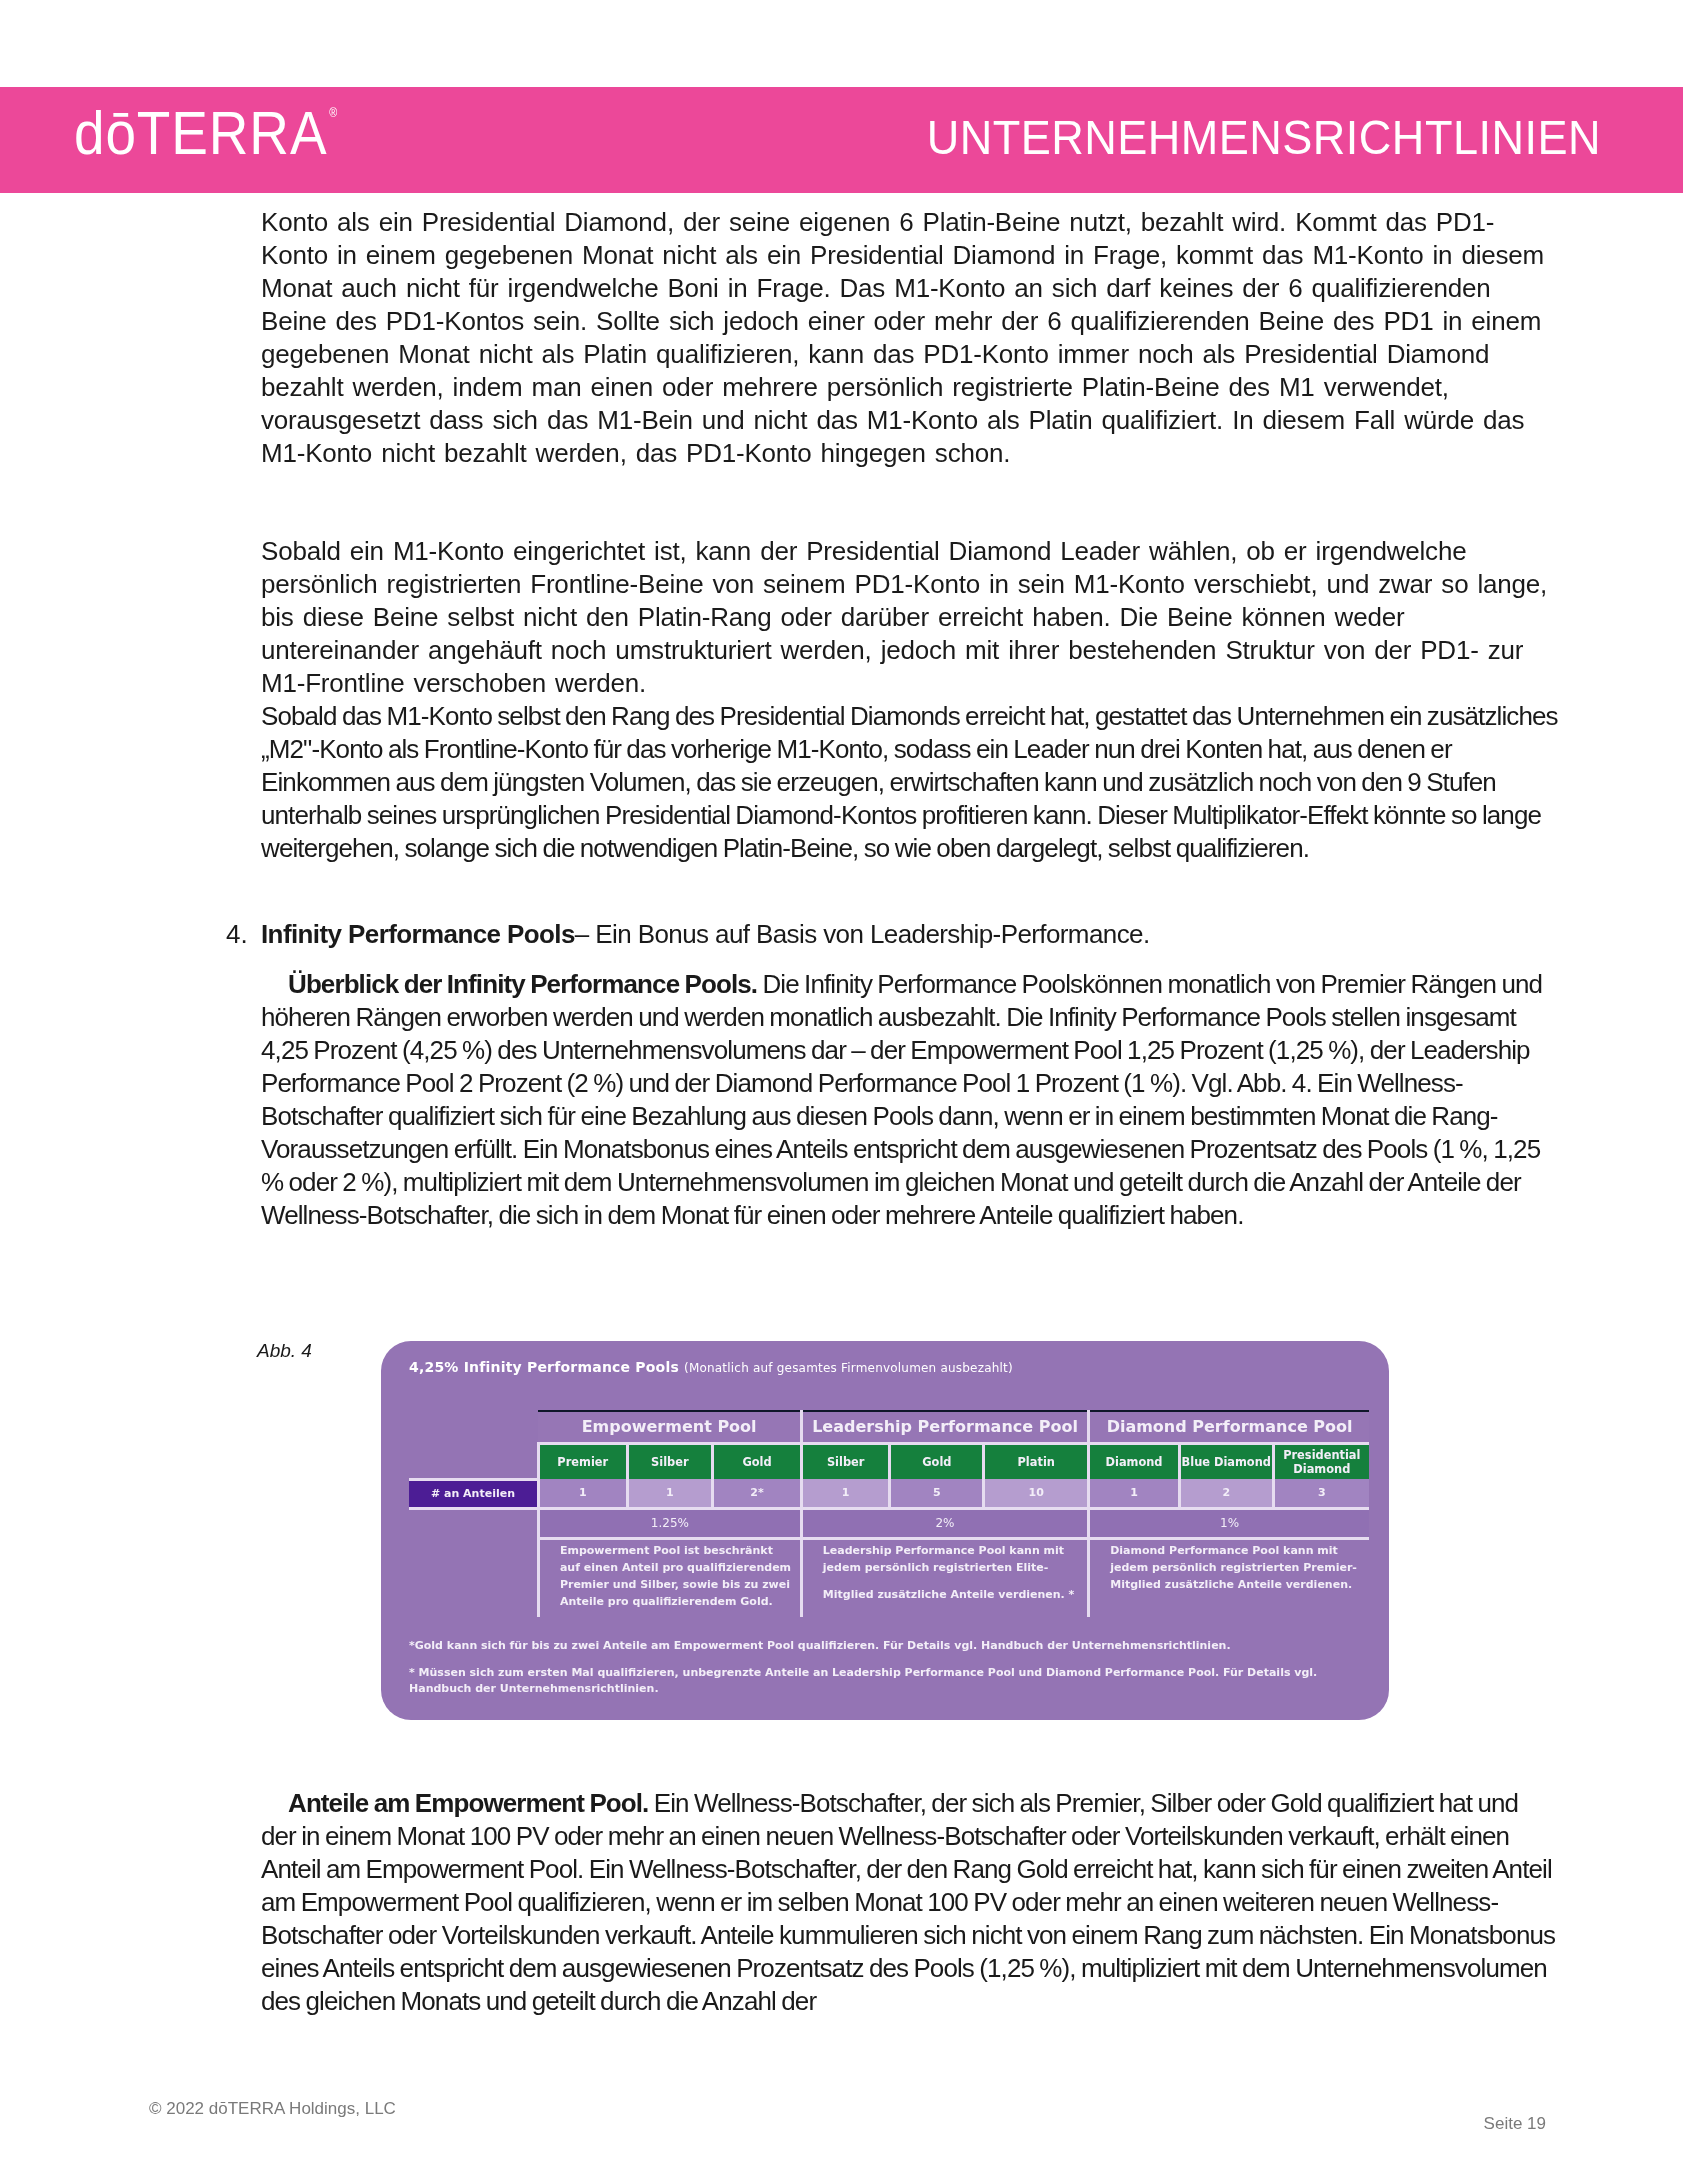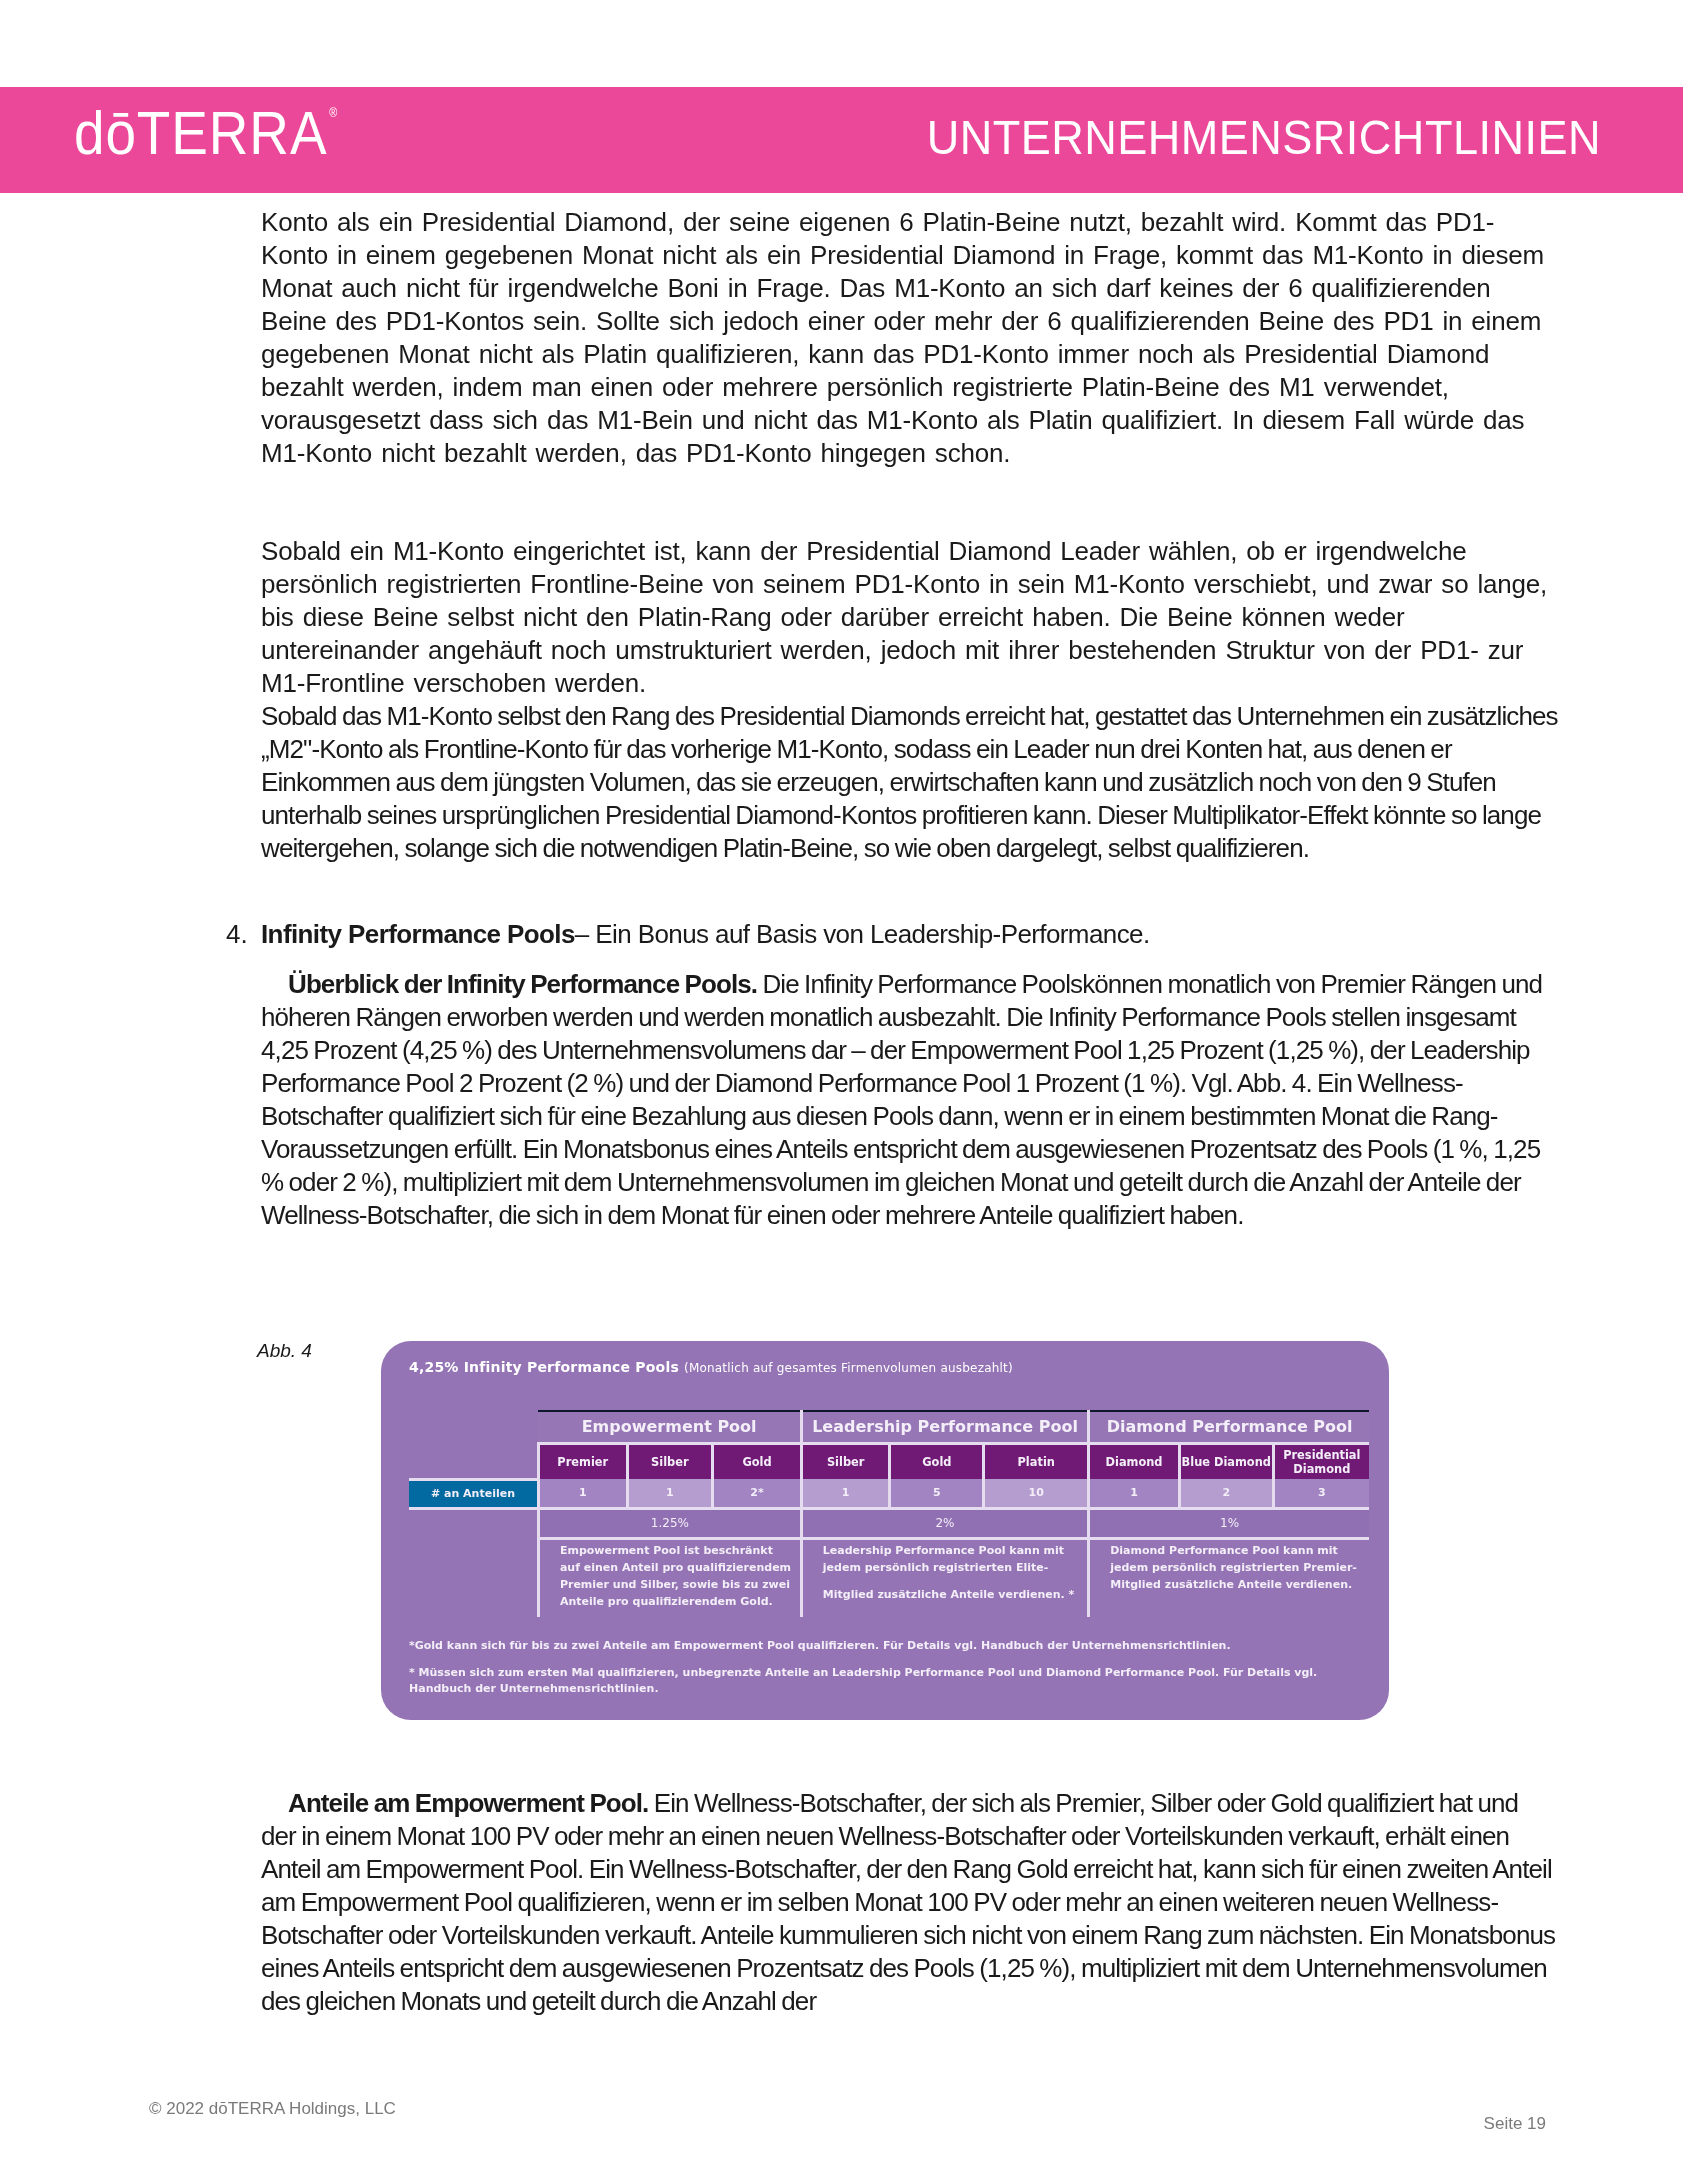--- a/index.html
+++ b/index.html
@@ -45,24 +45,24 @@
       letter-spacing: 0.2px;
     }
     .fig-title span { font-weight: normal; font-size: 12px; }
     .fig-table {
       position: absolute; left: 28px; top: 69px; width: 960px;
       border-collapse: collapse; font-size: 11px; font-weight: bold; text-align: center;
     }
     .fig-table td { padding: 0; vertical-align: middle; }
     .grp-head td.g { border-top: 2px solid #0f172a; border-bottom: 3px solid #e6dcf0; height: 32px; background: #9676b5; font-size: 16px; }
     .grp-head td.g + td.g { border-left: 3px solid #e6dcf0; }
-    .rank-head td.r { background: #701a75; height: 36px; border-left: 3px solid #e6dcf0; line-height: 14px; font-size: 11.4px; }
+    .rank-head td.r { background: #15803d; height: 36px; border-left: 3px solid #e6dcf0; line-height: 14px; font-size: 11.4px; }
     .count-row td { height: 29px; border-bottom: 3px solid #e6dcf0; border-left: 3px solid #e6dcf0; background: #a184c1; }
     .count-row td.light { background: #b59dcf; }
-    .count-row td.rowlabel { background: #0369a1; border-left: none; border-top: 3px solid #e6dcf0; text-align: center; font-size: 11px; }
+    .count-row td.rowlabel { background: #4c1d95; border-left: none; border-top: 3px solid #e6dcf0; text-align: center; font-size: 11px; }
     .pct-row td.p { height: 30px; background: #9070b3; border-left: 3px solid #e6dcf0; border-bottom: 3px solid #e6dcf0; font-weight: normal; font-size: 12px; }
     .note-row td.n { border-left: 3px solid #e6dcf0; text-align: left; vertical-align: top; padding: 2px 8px 6px 20px; font-size: 11px; line-height: 17px; height: 79px; }
     .fig-foot { position: absolute; left: 28px; font-size: 11px; font-weight: bold; color: #f3eef8; line-height: 16px; }
 
     .footer { position: absolute; top: 2099px; font-size: 17px; color: #7a7a7a; }
   </style>
 </head>
 <body>
 
 <div class="header-band">

